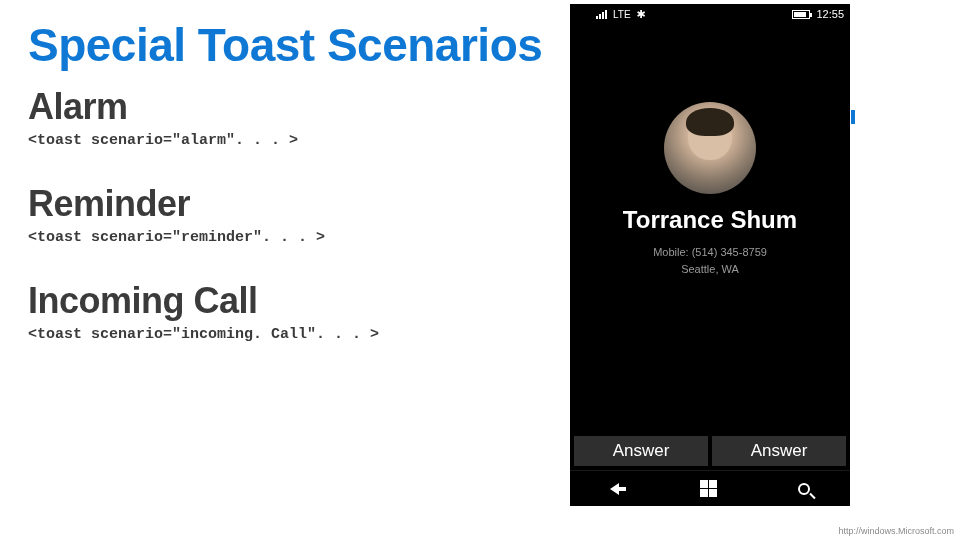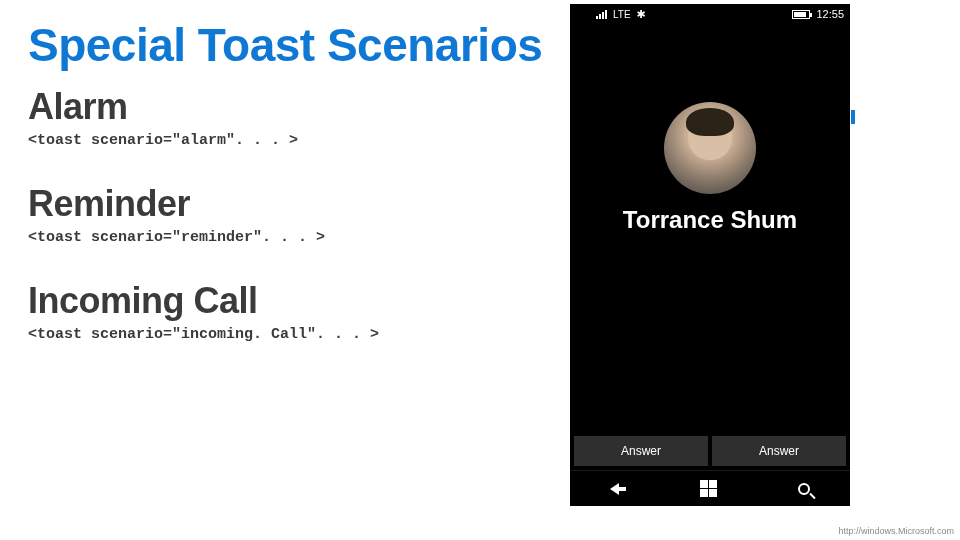--- a/index.html
+++ b/index.html
@@ -141,21 +141,21 @@
   .call-actions {
     display: flex;
     gap: 4px;
     padding: 0 4px 4px 4px;
   }
   .call-btn {
     flex: 1;
     height: 30px;
     background: #2f2f2f;
     color: #fff;
-    font-size: 12px;
+    font-size: 17px;
     display: flex;
     align-items: center;
     justify-content: center;
     font-weight: 400;
   }
 
   .navbar {
     height: 36px;
     background: #000;
     display: flex;
@@ -233,20 +233,24 @@
         <div class="battery">
             <div class="battery-fill"></div>
           </div>
         <span class="clock">12:55</span>
       </div>
     </div>
 
     <div class="phone-body">
       <div class="avatar"></div>
       <div class="caller-name">Torrance Shum</div>
+      <div class="caller-sub">
+        <div>Mobile: (514) 345-8759</div>
+        <div>Seattle, WA</div>
+      </div>
     </div>
 
     <div class="call-actions">
       <div class="call-btn">Answer</div>
       <div class="call-btn">Answer</div>
     </div>
 
     <div class="navbar">
       <div class="nav-icon">
           <div class="back-arrow"></div>

